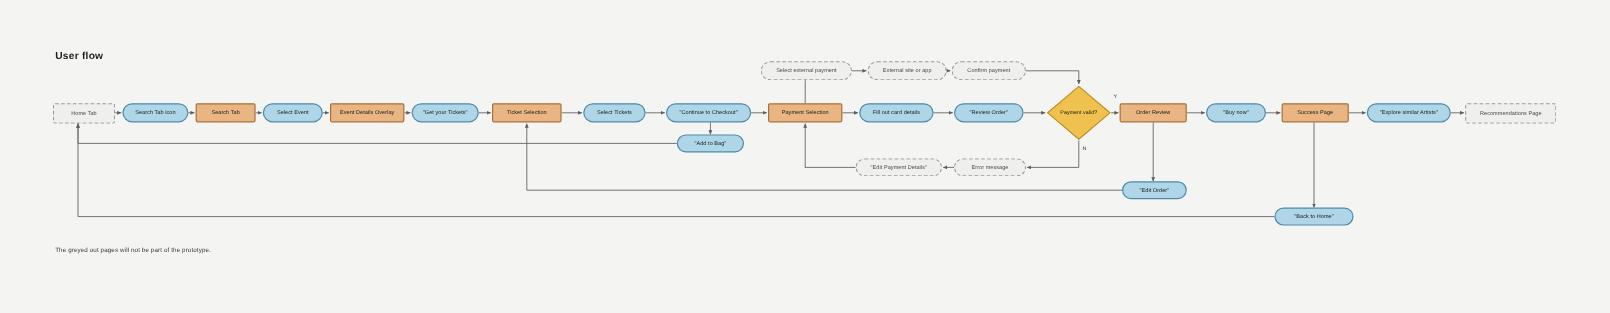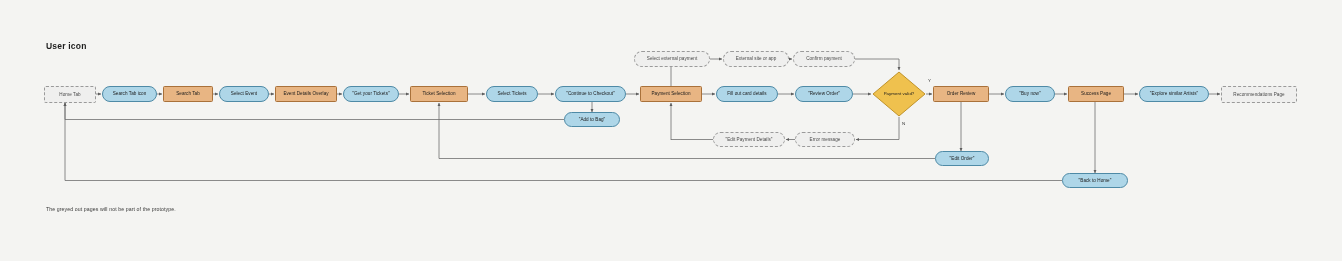--- a/index.html
+++ b/index.html
@@ -92,21 +92,21 @@
     font-size: 4.4px;
     color: #333333;
     white-space: nowrap;
   }
 </style>
 </head>
 <body>
 
 <div id="canvas">
 
-  <div id="title">User icon</div>
+  <div id="title">User flow</div>
 
   <svg id="edges" viewBox="0 0 1342 261">
     <defs>
       <marker id="ah" markerWidth="5" markerHeight="5" refX="4.2" refY="2" orient="auto" markerUnits="strokeWidth">
         <path d="M0,0 L4.4,2 L0,4 z" fill="#5d5d5d"></path>
       </marker>
     </defs>
     <g stroke="#6e6e6e" stroke-width="0.8" fill="none" marker-end="url(#ah)">
 
       <path d="M96,94 L101,94"></path>

